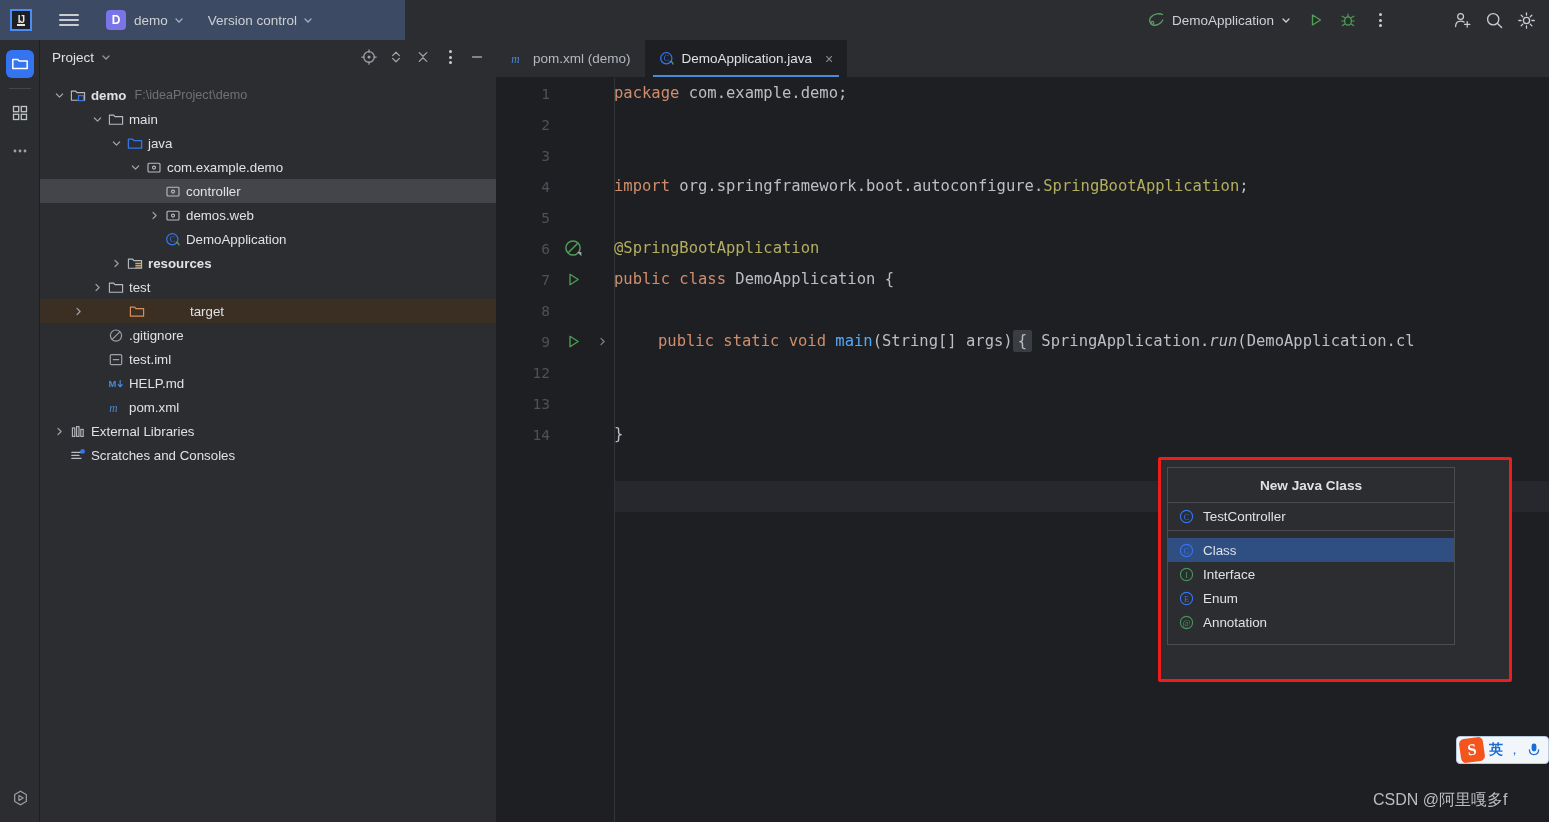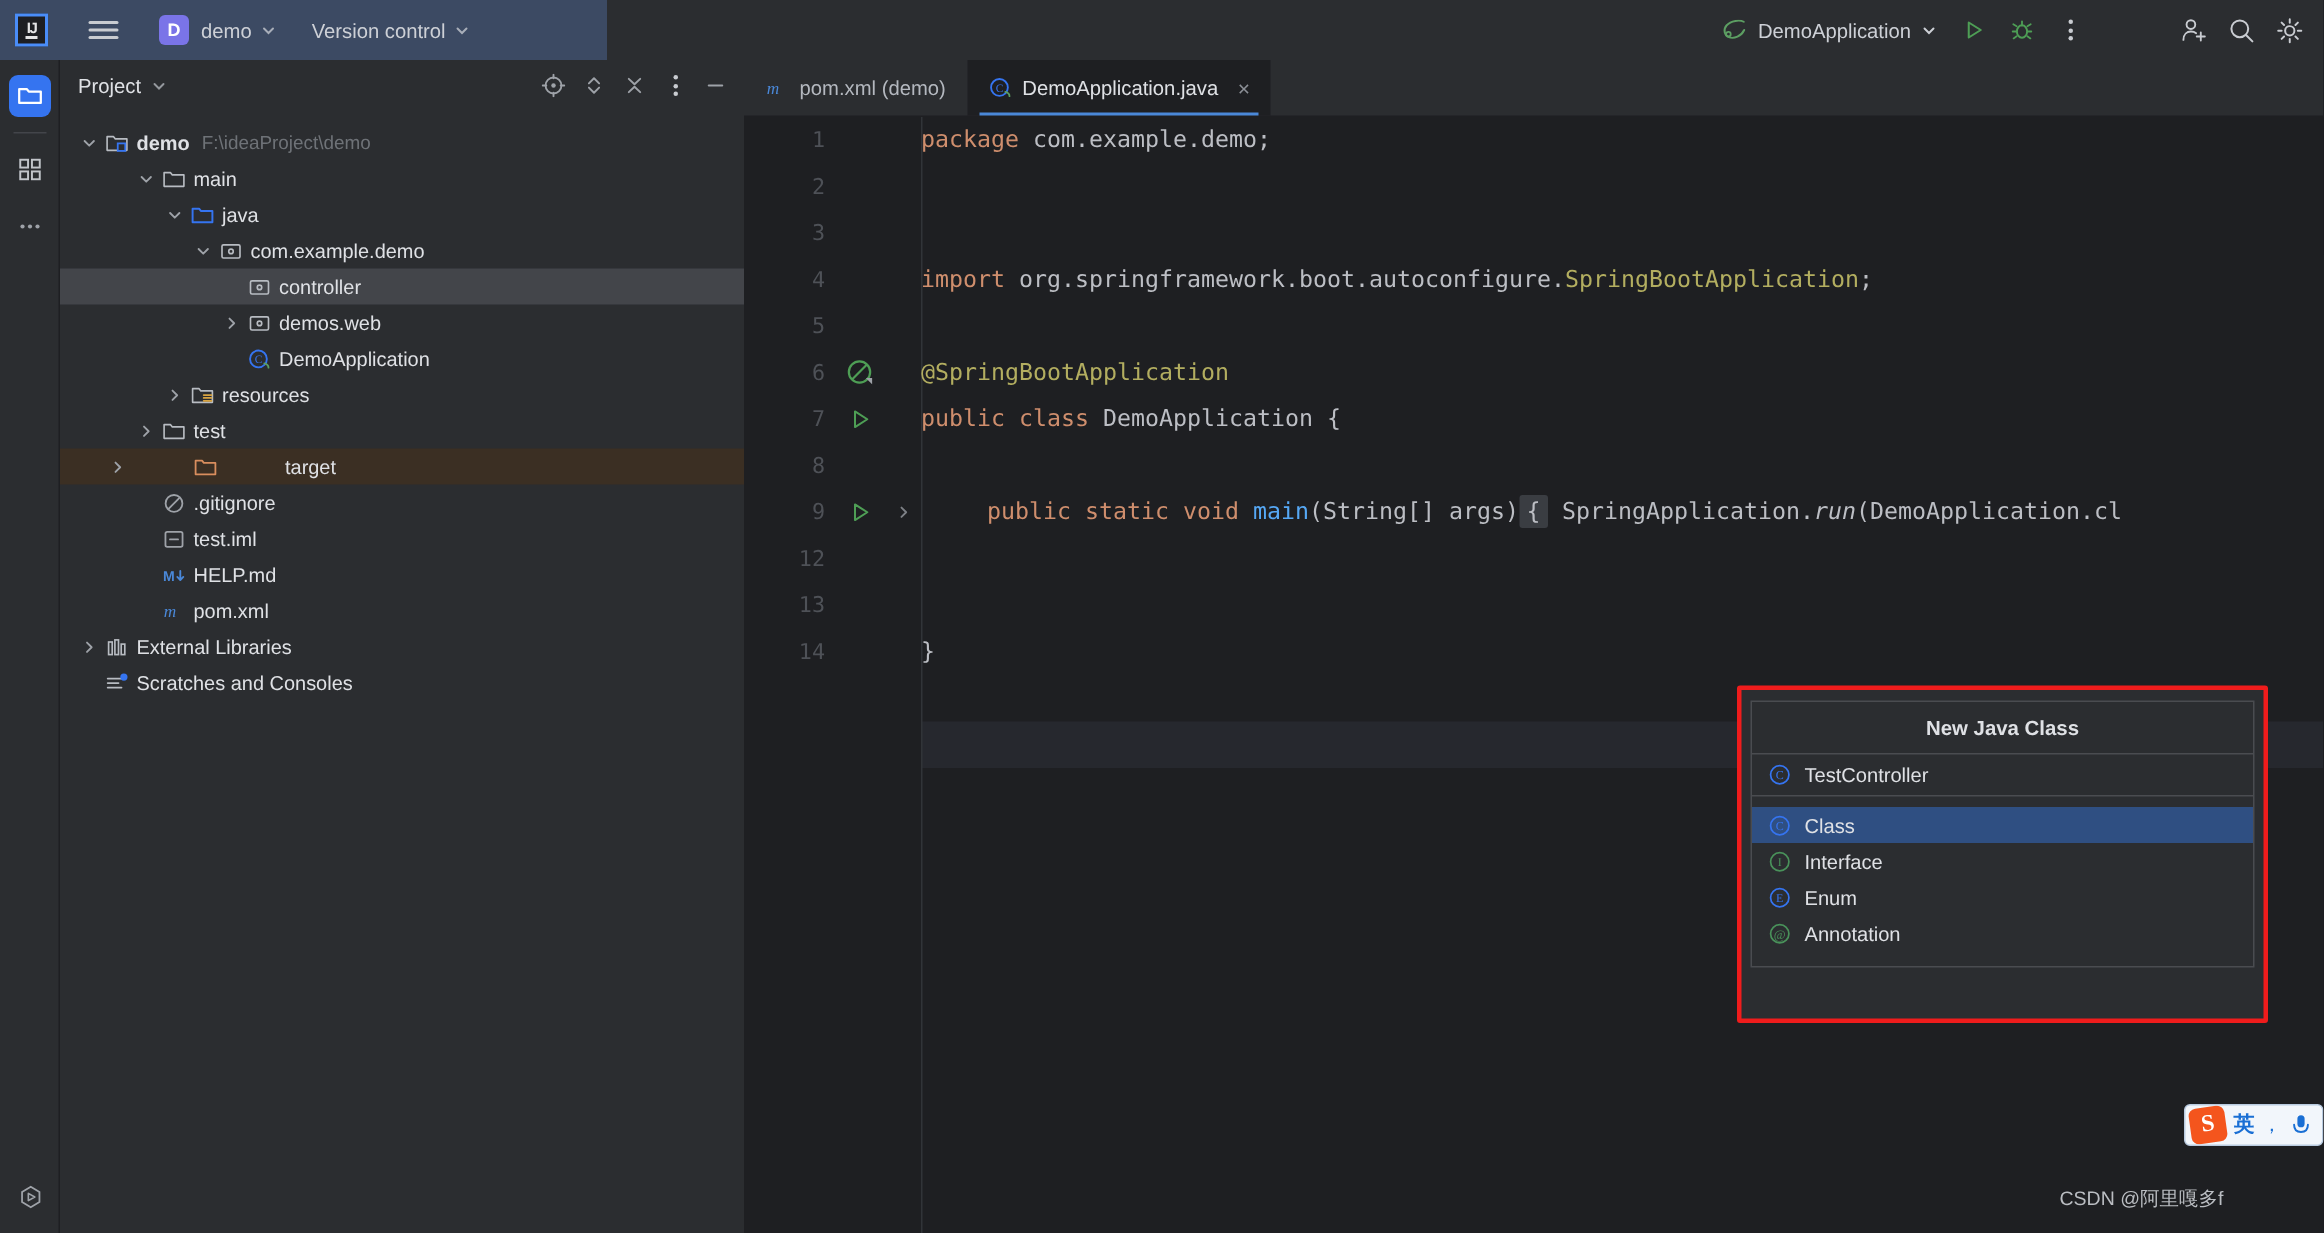--- a/index.html
+++ b/index.html
@@ -112,21 +112,21 @@
   .ann{ color:#b3ae60; }
   .mth{ color:#56a8f5; }
   .fold{ background:#3a3d42;color:#bcbec4;padding:2px 5px;border-radius:2px;}
   .ital{ font-style:italic;color:#bcbec4;}
 
   
   .popup-frame{
     position:absolute;left:662px;top:417px;width:354px;height:225px;
     border:3px solid #f01c1c;border-radius:2px;background:#2b2d30;
   }
-  .popup{ position:absolute;left:6px;top:7px;width:336px;height:178px;
+  .popup{ position:absolute;left:6px;top:7px;width:288px;height:178px;
     background:#2b2d30;border:1px solid #4a4c50;}
   .popup-title{ height:35px;display:flex;align-items:center;justify-content:center;
     color:#dfe1e5;font-size:13.6px;font-weight:700;border-bottom:1px solid #4a4c50;}
   .popup-existing{ height:28px;display:flex;align-items:center;padding-left:11px;gap:9px;
     border-bottom:1px solid #4a4c50;color:#dfe1e5;font-size:13.4px;}
   .popup-spacer{ height:7px; }
   .popup-list{ }
   .pitem{ height:24px;display:flex;align-items:center;padding-left:11px;gap:9px;
     color:#dfe1e5;font-size:13.4px;cursor:pointer;}
   .pitem.sel{ background:#2f4f82; }
@@ -134,21 +134,21 @@
 
   
   .ime{ position:absolute;left:1456px;top:736px;width:93px;height:28px;
     background:#f2f6fb;border:1px solid #b9cbe0;border-radius:4px;
     display:flex;align-items:center;gap:5px;padding-left:3px;overflow:hidden;}
   .sogou{ width:24px;height:24px;border-radius:5px;background:#f4551d;color:#fff;
     font-size:16px;font-weight:700;display:flex;align-items:center;justify-content:center;
     transform:rotate(-8deg);font-family:"Liberation Serif",serif;}
   .ime-cn{ color:#1a6fd4;font-size:14px;font-weight:700;}
   .ime-dot{ color:#1a6fd4;font-size:13px;letter-spacing:1px;}
-  .watermark{ position:absolute;left:1373px;top:790px;color:#babdc2;font-size:13px;
+  .watermark{ position:absolute;left:1373px;top:790px;color:#babdc2;font-size:16px;
     font-family:"Liberation Sans",sans-serif;white-space:nowrap;}
 </style>
 </head>
 <body>
 
 <div class="app">
 
   <div class="titlebar">
     <div class="tb-left">
       <div class="ij-logo">
@@ -387,21 +387,21 @@
           <span class="twist empty"></span>
           <span class="ticon">
             <svg width="16" height="15" viewBox="0 0 16 15">
               <circle cx="7.3" cy="7.3" r="5.6" fill="none" stroke="#3574f0" stroke-width="1.25"></circle>
               <text x="7.3" y="10.2" font-size="7.6" font-family="Liberation Serif, serif" fill="#3574f0" text-anchor="middle">C</text>
               <path d="M11.2 10.3 c1.6 .4 2.8 1.6 2.8 2.8" stroke="#5c9e62" stroke-width="1.2" fill="none" stroke-linecap="round"></path>
             </svg>
           </span>
           <span class="tlabel">DemoApplication</span>
         </div>
-        <div class="trow" style="padding-left: 69px;">
+        <div class="trow" style="padding-left: 69px; font-weight: bold;">
           <span class="twist">
             <svg width="11" height="11" viewBox="0 0 11 11">
               <path d="M4 2.4 L7.1 5.5 L4 8.6" stroke="#9ea2a8" stroke-width="1.25" fill="none" stroke-linecap="round" stroke-linejoin="round"></path>
             </svg>
           </span>
           <span class="ticon">
             <svg width="16" height="15" viewBox="0 0 16 15">
               <path d="M1.4 3.1 h4.3 l1.2 1.5 h7.7 v7.6 h-13.2 Z" fill="none" stroke="#b8bcc2" stroke-width="1.1" stroke-linejoin="round"></path>
               <path d="M8.8 7.4 H14 M8.8 9.3 H14 M8.8 11.2 H14" stroke="#d9a441" stroke-width="1.2" stroke-linecap="round"></path>
             </svg>

